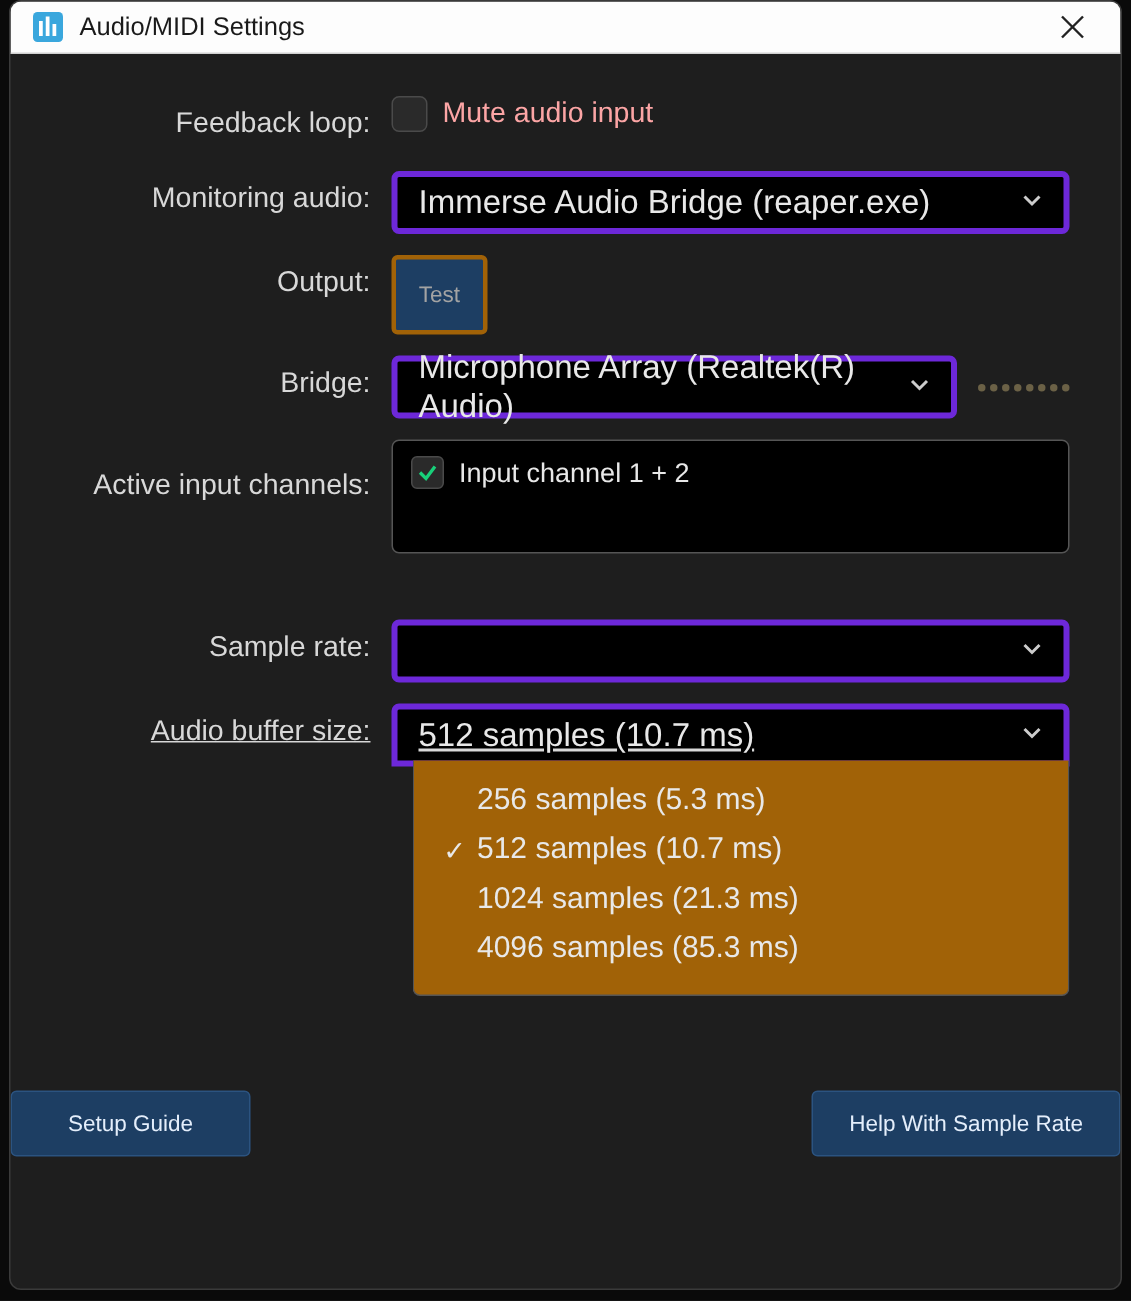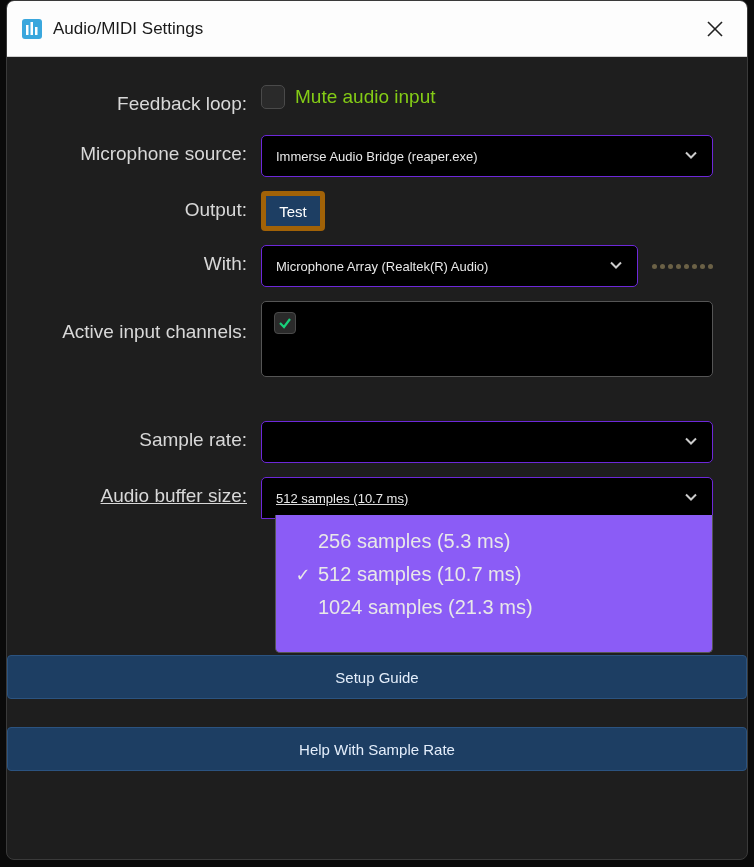--- a/index.html
+++ b/index.html
@@ -15,21 +15,21 @@
     left: 6px;
     top: 0;
     width: 742px;
     height: 860px;
     background: #1e1e1e;
     border: 1px solid #3a3a3a;
     border-radius: 8px;
     overflow: hidden;
   }
   .titlebar {
-    height: 56px;
+    height: 35px;
     background: #fdfdfd;
     display: flex;
     align-items: center;
     padding: 0 14px;
     border-bottom: 1px solid #d0d0d0;
   }
   .app-icon {
     width: 22px; height: 22px;
     margin-right: 10px;
     display: flex; align-items: center; justify-content: center;
@@ -76,51 +76,51 @@
     width: 24px; height: 24px;
     border: 1px solid #4a4a4a;
     border-radius: 5px;
     background: #2a2a2a;
     display: inline-flex;
     align-items: center; justify-content: center;
     cursor: pointer;
   }
   .checkbox.checked svg { display:block; }
   .muted-text {
-    color: #84cc16;
+    color: #fca5a5;
     font-size: 19px;
   }
   .select {
     flex: 1;
     height: 42px;
     background: #000;
-    border: 1px solid #6d28d9;
+    border: 4px solid #6d28d9;
     border-radius: 5px;
     display: flex;
     align-items: center;
     padding: 0 14px;
     color: #e8e8e8;
-    font-size: 13px;
+    font-size: 22px;
     position: relative;
     cursor: pointer;
   }
   .select .chevron {
     position: absolute;
     right: 12px;
     top: 50%;
     transform: translateY(-50%);
     color: #ccc;
   }
   .select .select-text { flex:1; }
   .test-btn {
-    width: 64px; height: 40px;
+    width: 64px; height: 53px;
     background: #1d3e63;
-    border: 5px solid #a16207;
+    border: 3px solid #a16207;
     border-radius: 4px;
-    color: #ffffff;
+    color: #a3a3a3;
     font-size: 15px;
     display: flex; align-items:center; justify-content:center;
     cursor: pointer;
   }
   .level-dots {
     display:flex; gap:3px;
     padding-left:4px;
   }
   .level-dots span {
     width:5px;height:5px;border-radius:50%;
@@ -147,25 +147,25 @@
   .select.open {
     border-bottom-left-radius:0;
     border-bottom-right-radius:0;
   }
   .dropdown-list {
     position:relative;
     margin-left: 234px;
     width: calc(100% - 234px - 0px);
   }
   .dropdown-panel {
-    background:#8b5cf6;
+    background:#a16207;
     border:1px solid #555;
     border-top:none;
     border-radius:0 0 5px 5px;
-    padding:10px 0 28px 0;
+    padding:10px 0 14px 0;
     margin-top:-14px;
   }
   .dd-item {
     display:flex;
     align-items:center;
     padding:5px 18px 5px 18px;
     font-size:20px;
     color:#e8e8e8;
     cursor:pointer;
     gap:6px;
@@ -178,21 +178,20 @@
   }
   .dd-item .dd-label { flex:1; }
 
   .footer {
     position:absolute;
     bottom:88px;
     left:0; right:0;
     display:flex;
     justify-content:space-between;
     gap:28px;
-    flex-direction:column;
   }
   .footer-btn {
     min-width: 160px;
     height:44px;
     background:#1d3e63;
     border:1px solid #2b5380;
     border-radius:4px;
     color:#e4eefb;
     font-size:15px;
     display:flex;align-items:center;justify-content:center;
@@ -230,42 +229,42 @@
       <div class="label">Feedback loop:</div>
       <div class="field">
         <span class="checkbox"></span>
         <span class="muted-text">Mute audio input</span>
       </div>
     </div>
 
     <div class="spacer-sm"></div>
 
     <div class="row">
-      <div class="label">Microphone source:</div>
+      <div class="label">Monitoring audio:</div>
       <div class="field">
         <div class="select">
           <span class="select-text">Immerse Audio Bridge (reaper.exe)</span>
           <span class="chevron">
             <svg class="chev-svg" viewBox="0 0 18 18">
                 <polyline points="4,7 9,12 14,7" fill="none" stroke="#ccc" stroke-width="2"></polyline>
               </svg>
           </span>
         </div>
       </div>
     </div>
 
     <div class="row">
       <div class="label">Output:</div>
       <div class="field">
         <div class="test-btn">Test</div>
       </div>
     </div>
 
     <div class="row">
-      <div class="label">With:</div>
+      <div class="label">Bridge:</div>
       <div class="field">
         <div class="select" style="flex:1">
           <span class="select-text">Microphone Array (Realtek(R) Audio)</span>
           <span class="chevron">
             <svg class="chev-svg" viewBox="0 0 18 18">
                 <polyline points="4,7 9,12 14,7" fill="none" stroke="#ccc" stroke-width="2"></polyline>
               </svg>
           </span>
         </div>
         <div class="level-dots">
@@ -284,20 +283,21 @@
     <div class="row">
       <div class="label" style="padding-top:20px">Active input channels:</div>
       <div class="field">
         <div class="channels-box">
           <div class="channel-row">
             <span class="checkbox checked">
               <svg width="14" height="14" viewBox="0 0 14 14">
                 <polyline points="2,7 6,11 12,3" fill="none" stroke="#18d07a" stroke-width="2.2"></polyline>
               </svg>
             </span>
+            <span>Input channel 1 + 2</span>
           </div>
         </div>
       </div>
     </div>
 
     <div class="spacer-lg"></div>
 
     <div class="row">
       <div class="label">Sample rate:</div>
       <div class="field">
@@ -332,20 +332,24 @@
           <span class="dd-label">256 samples (5.3 ms)</span>
         </div>
         <div class="dd-item">
           <span class="dd-check">✓</span>
           <span class="dd-label">512 samples (10.7 ms)</span>
         </div>
         <div class="dd-item">
           <span class="dd-check"></span>
           <span class="dd-label">1024 samples (21.3 ms)</span>
         </div>
+        <div class="dd-item">
+          <span class="dd-check"></span>
+          <span class="dd-label">4096 samples (85.3 ms)</span>
+        </div>
       </div>
     </div>
 
   </div>
 
   <div class="footer">
     <div class="footer-btn">Setup Guide</div>
     <div class="footer-btn">Help With Sample Rate</div>
   </div>
 

